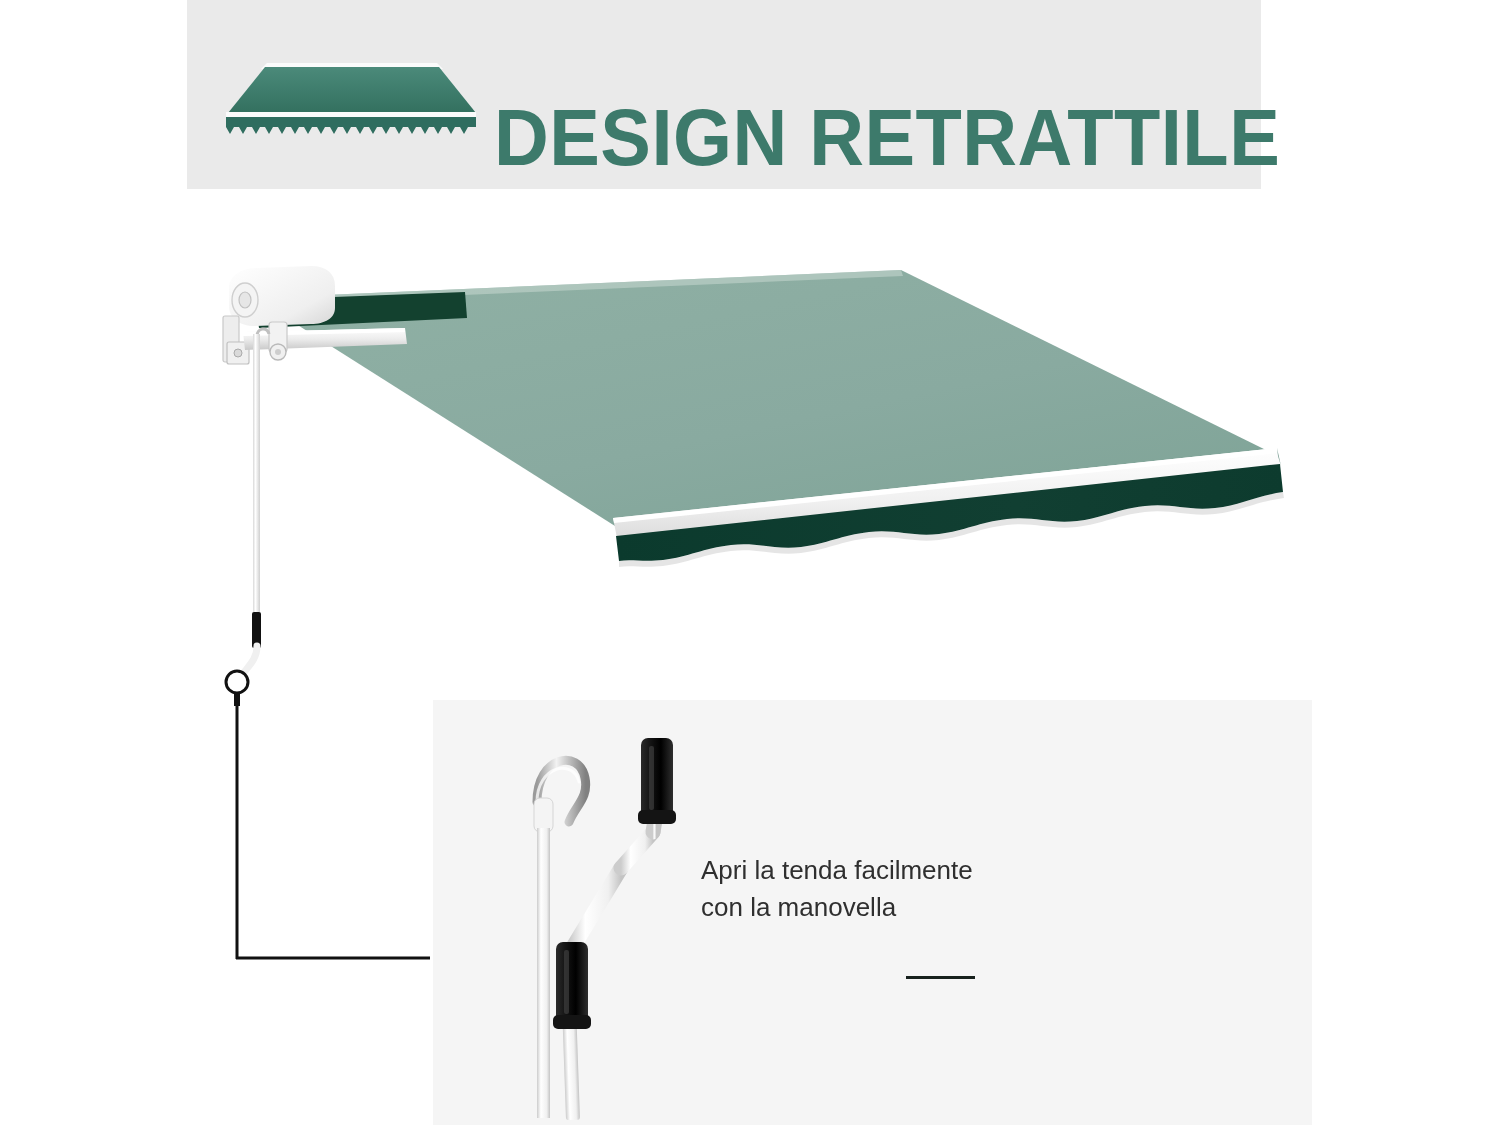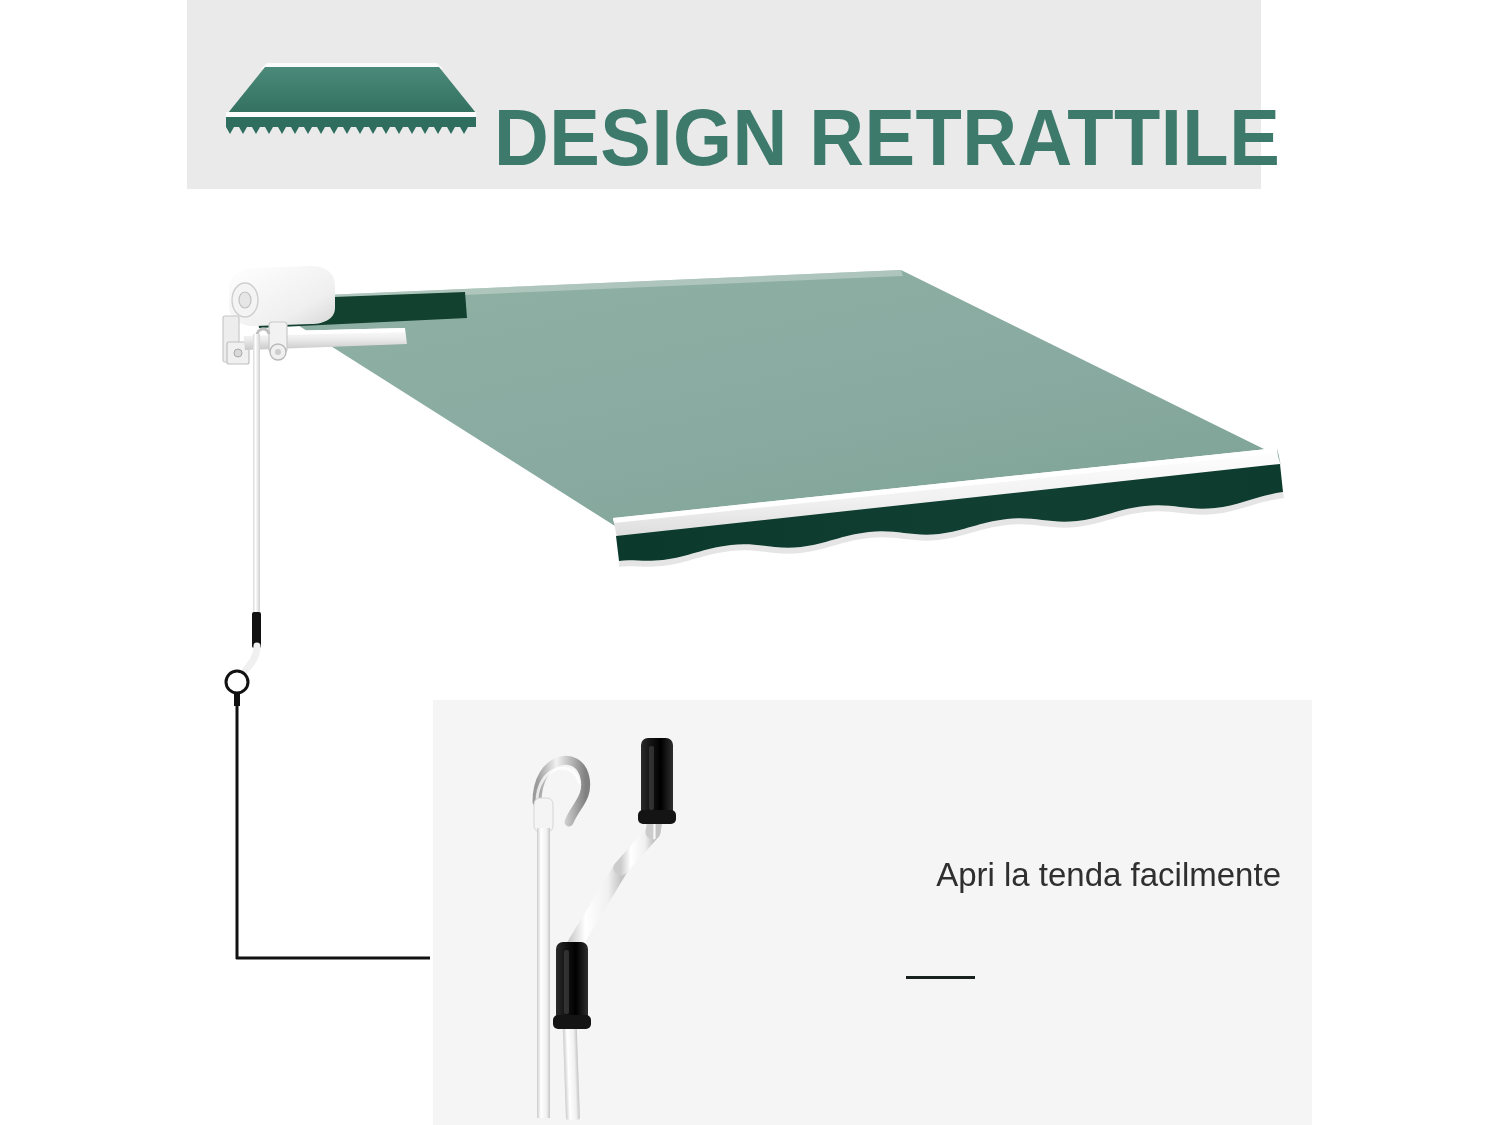--- a/index.html
+++ b/index.html
@@ -95,24 +95,24 @@
     left: 30px;
     top: 10px;
     width: 300px;
     height: 415px;
   }
   .inset-caption {
     position: absolute;
     left: 268px;
     top: 152px;
     width: 580px;
-    text-align: right;
+    text-align: left;
     color: #2f2f2f;
     font-family: "Liberation Sans", sans-serif;
-    font-size: 33px;
+    font-size: 26px;
     font-weight: 400;
     line-height: 1.42;
   }
   .inset-caption .line {
     display: block;
   }
   .inset-divider {
     position: absolute;
     left: 473px;
     top: 276px;
@@ -341,18 +341,19 @@
 
           <rect x="93" y="232" width="32" height="84" rx="7" fill="url(#gripG)"></rect>
           <rect x="90" y="305" width="38" height="14" rx="5" fill="#141414"></rect>
           <rect x="101" y="240" width="5" height="64" rx="2" fill="#4a4a4a" opacity="0.55"></rect>
         </g>
       </svg>
     </div>
 
     <div class="inset-caption">
       <span class="line">Apri la tenda facilmente</span>
+      <span class="line">con la manovella</span>
     </div>
 
     <div class="inset-divider"></div>
   </div>
 
 </div>
 
 </body></html>

